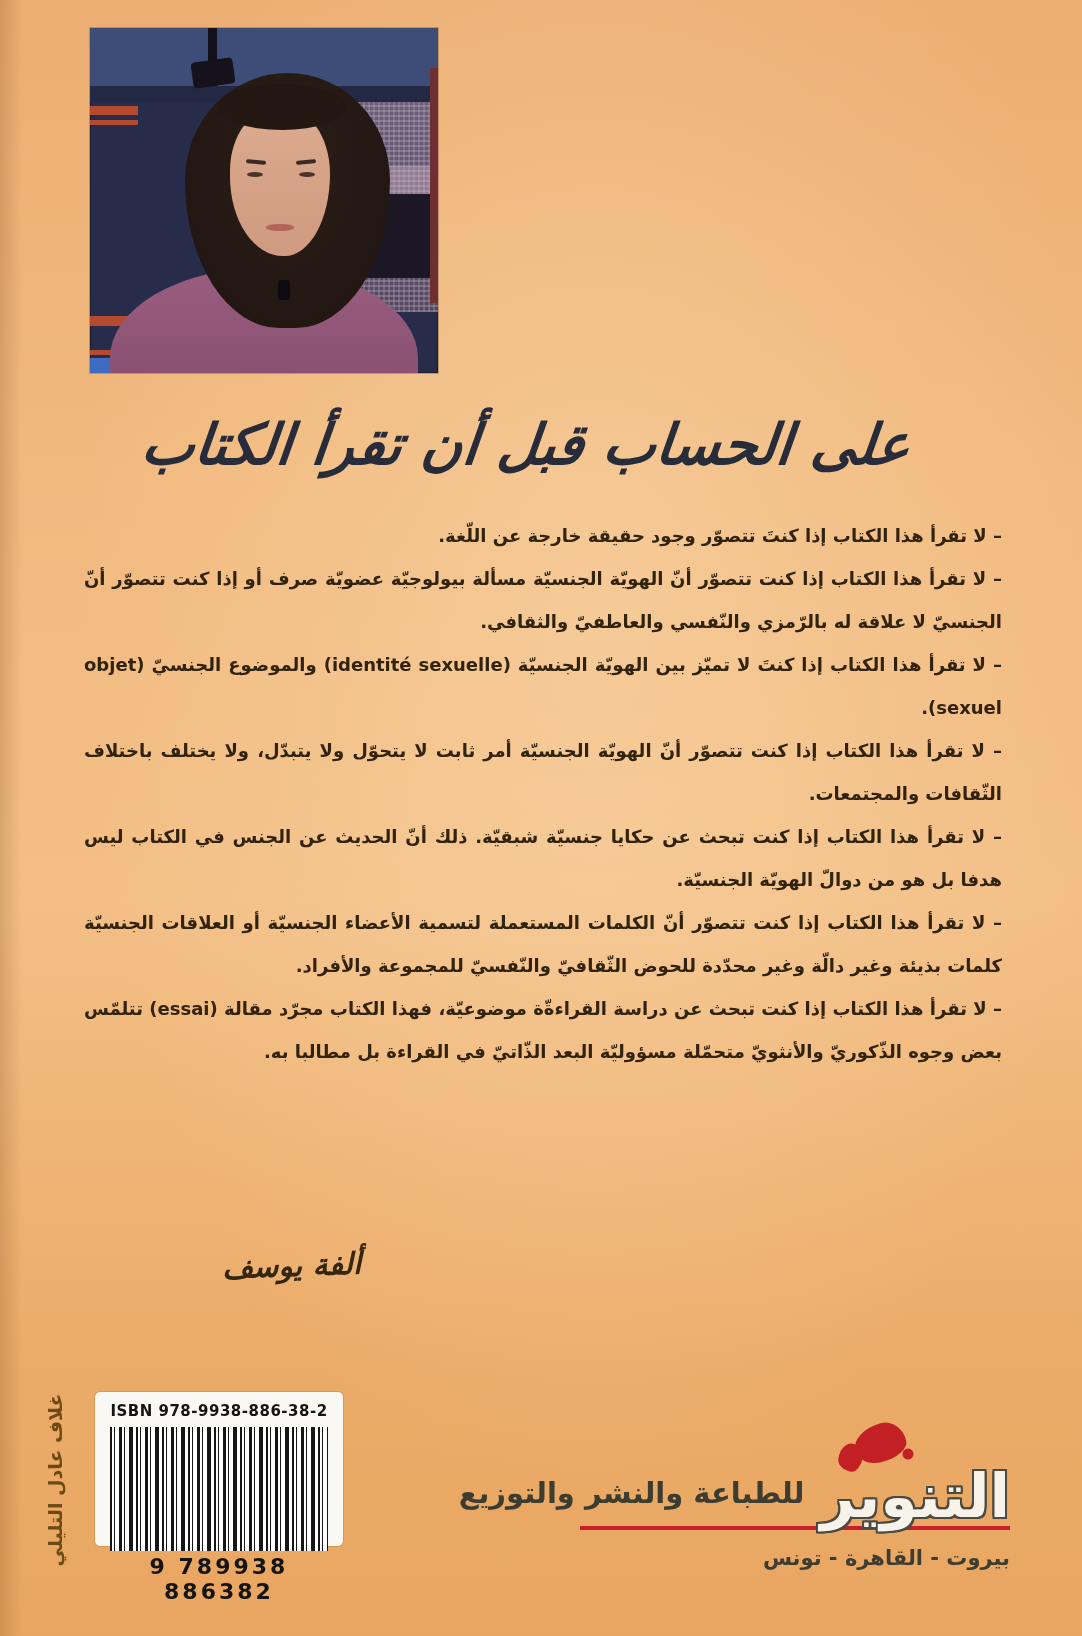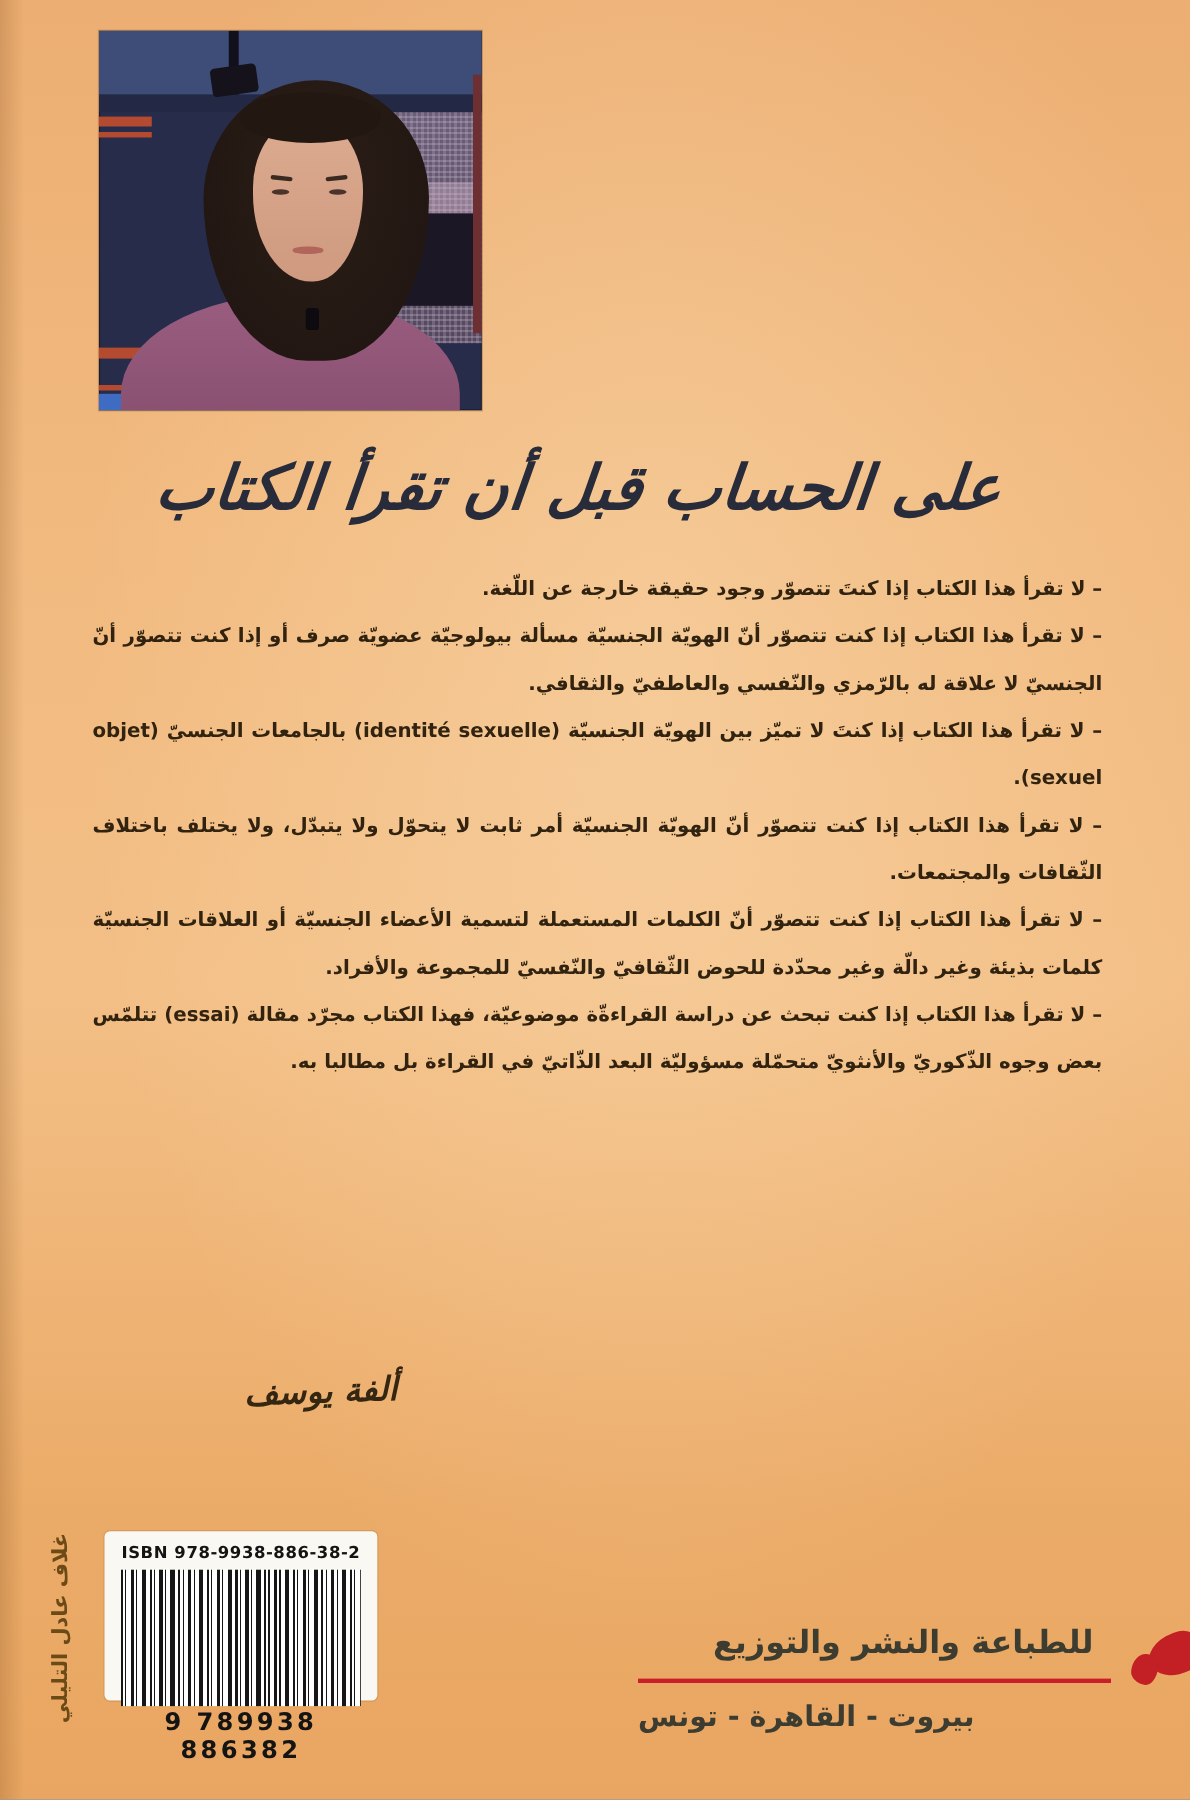--- a/index.html
+++ b/index.html
@@ -90,21 +90,21 @@
     text-shadow:-2px 0 0 #4b4b42,2px 0 0 #4b4b42,0 -2px 0 #4b4b42,0 2px 0 #4b4b42,
       -2px -2px 0 #4b4b42,2px 2px 0 #4b4b42,-2px 2px 0 #4b4b42,2px -2px 0 #4b4b42;}
   .flame{position:absolute;top:-14px;left:34px;width:52px;height:38px;background:#c32026;
     border-radius:62% 38% 55% 45%/55% 60% 40% 45%;transform:rotate(-14deg);}
   .flame::after{content:"";position:absolute;left:-18px;top:12px;width:24px;height:28px;background:#c32026;
     border-radius:50% 50% 40% 60%/60% 40% 60% 40%;transform:rotate(22deg);}
   .flame::before{content:"";position:absolute;right:-4px;bottom:-4px;width:11px;height:11px;
     background:#c32026;border-radius:50%;}
   .tagline{font-size:29px;font-weight:700;color:#3c3c31;padding-bottom:16px;white-space:nowrap;}
   .red-rule{height:4px;background:#c7202a;margin-top:0;}
-  .cities{margin-top:16px;font-size:26px;font-weight:700;color:#3c3c31;text-align:left;letter-spacing:1px;}
+  .cities{margin-top:16px;font-size:21px;font-weight:700;color:#3c3c31;text-align:right;letter-spacing:1px;}
 </style>
 </head>
 <body>
 
 <div class="cover">
 
   <div class="photo">
     <div class="ph-band-top"></div>
     <div class="ph-band-mid"></div>
     <div class="ph-screen"></div>
@@ -131,40 +131,42 @@
     <div class="ph-bangs"></div>
     <div class="ph-mic"></div>
   </div>
 
 
   <div class="heading">على الحساب قبل أن تقرأ الكتاب</div>
 
   <div class="body-text">
     <p>– لا تقرأ هذا الكتاب إذا كنتَ تتصوّر وجود حقيقة خارجة عن اللّغة.</p>
     <p>– لا تقرأ هذا الكتاب إذا كنت تتصوّر أنّ الهويّة الجنسيّة مسألة بيولوجيّة عضويّة صرف أو إذا كنت تتصوّر أنّ الجنسيّ لا علاقة له بالرّمزي والنّفسي والعاطفيّ والثقافي.</p>
-    <p>– لا تقرأ هذا الكتاب إذا كنتَ لا تميّز بين الهويّة الجنسيّة (identité sexuelle) بالجامعات الجنسيّ (objet sexuel).</p>
+    <p>– لا تقرأ هذا الكتاب إذا كنتَ لا تميّز بين الهويّة الجنسيّة (identité sexuelle) والموضوع الجنسيّ (objet sexuel).</p>
     <p>– لا تقرأ هذا الكتاب إذا كنت تتصوّر أنّ الهويّة الجنسيّة أمر ثابت لا يتحوّل ولا يتبدّل، ولا يختلف باختلاف الثّقافات والمجتمعات.</p>
+    <p>– لا تقرأ هذا الكتاب إذا كنت تبحث عن حكايا جنسيّة شبقيّة. ذلك أنّ الحديث عن الجنس في الكتاب ليس هدفا بل هو من دوالّ الهويّة الجنسيّة.</p>
     <p>– لا تقرأ هذا الكتاب إذا كنت تتصوّر أنّ الكلمات المستعملة لتسمية الأعضاء الجنسيّة أو العلاقات الجنسيّة كلمات بذيئة وغير دالّة وغير محدّدة للحوض الثّقافيّ والنّفسيّ للمجموعة والأفراد.</p>
     <p>– لا تقرأ هذا الكتاب إذا كنت تبحث عن دراسة القراءةّة موضوعيّة، فهذا الكتاب مجرّد مقالة (essai) تتلمّس بعض وجوه الذّكوريّ والأنثويّ متحمّلة مسؤوليّة البعد الذّاتيّ في القراءة بل مطالبا به.</p>
   </div>
 
   <div class="signature">ألفة يوسف</div>
 
   <div class="cover-credit">غلاف عادل التليلي</div>
 
   <div class="barcode">
     <div class="isbn-line">ISBN 978-9938-886-38-2</div>
     <div class="bars"></div>
     <div class="digits">9 789938 886382</div>
   </div>
 
   <div class="publisher">
     <div class="logo-row">
       <div class="logo-wrap">
         <span class="flame"></span>
+        <span class="logo-text">التنوير</span>
       </div>
       <div class="tagline">للطباعة والنشر والتوزيع</div>
     </div>
     <div class="red-rule"></div>
     <div class="cities">بيروت - القاهرة - تونس</div>
   </div>
 
 </div>
 
 </body></html>

